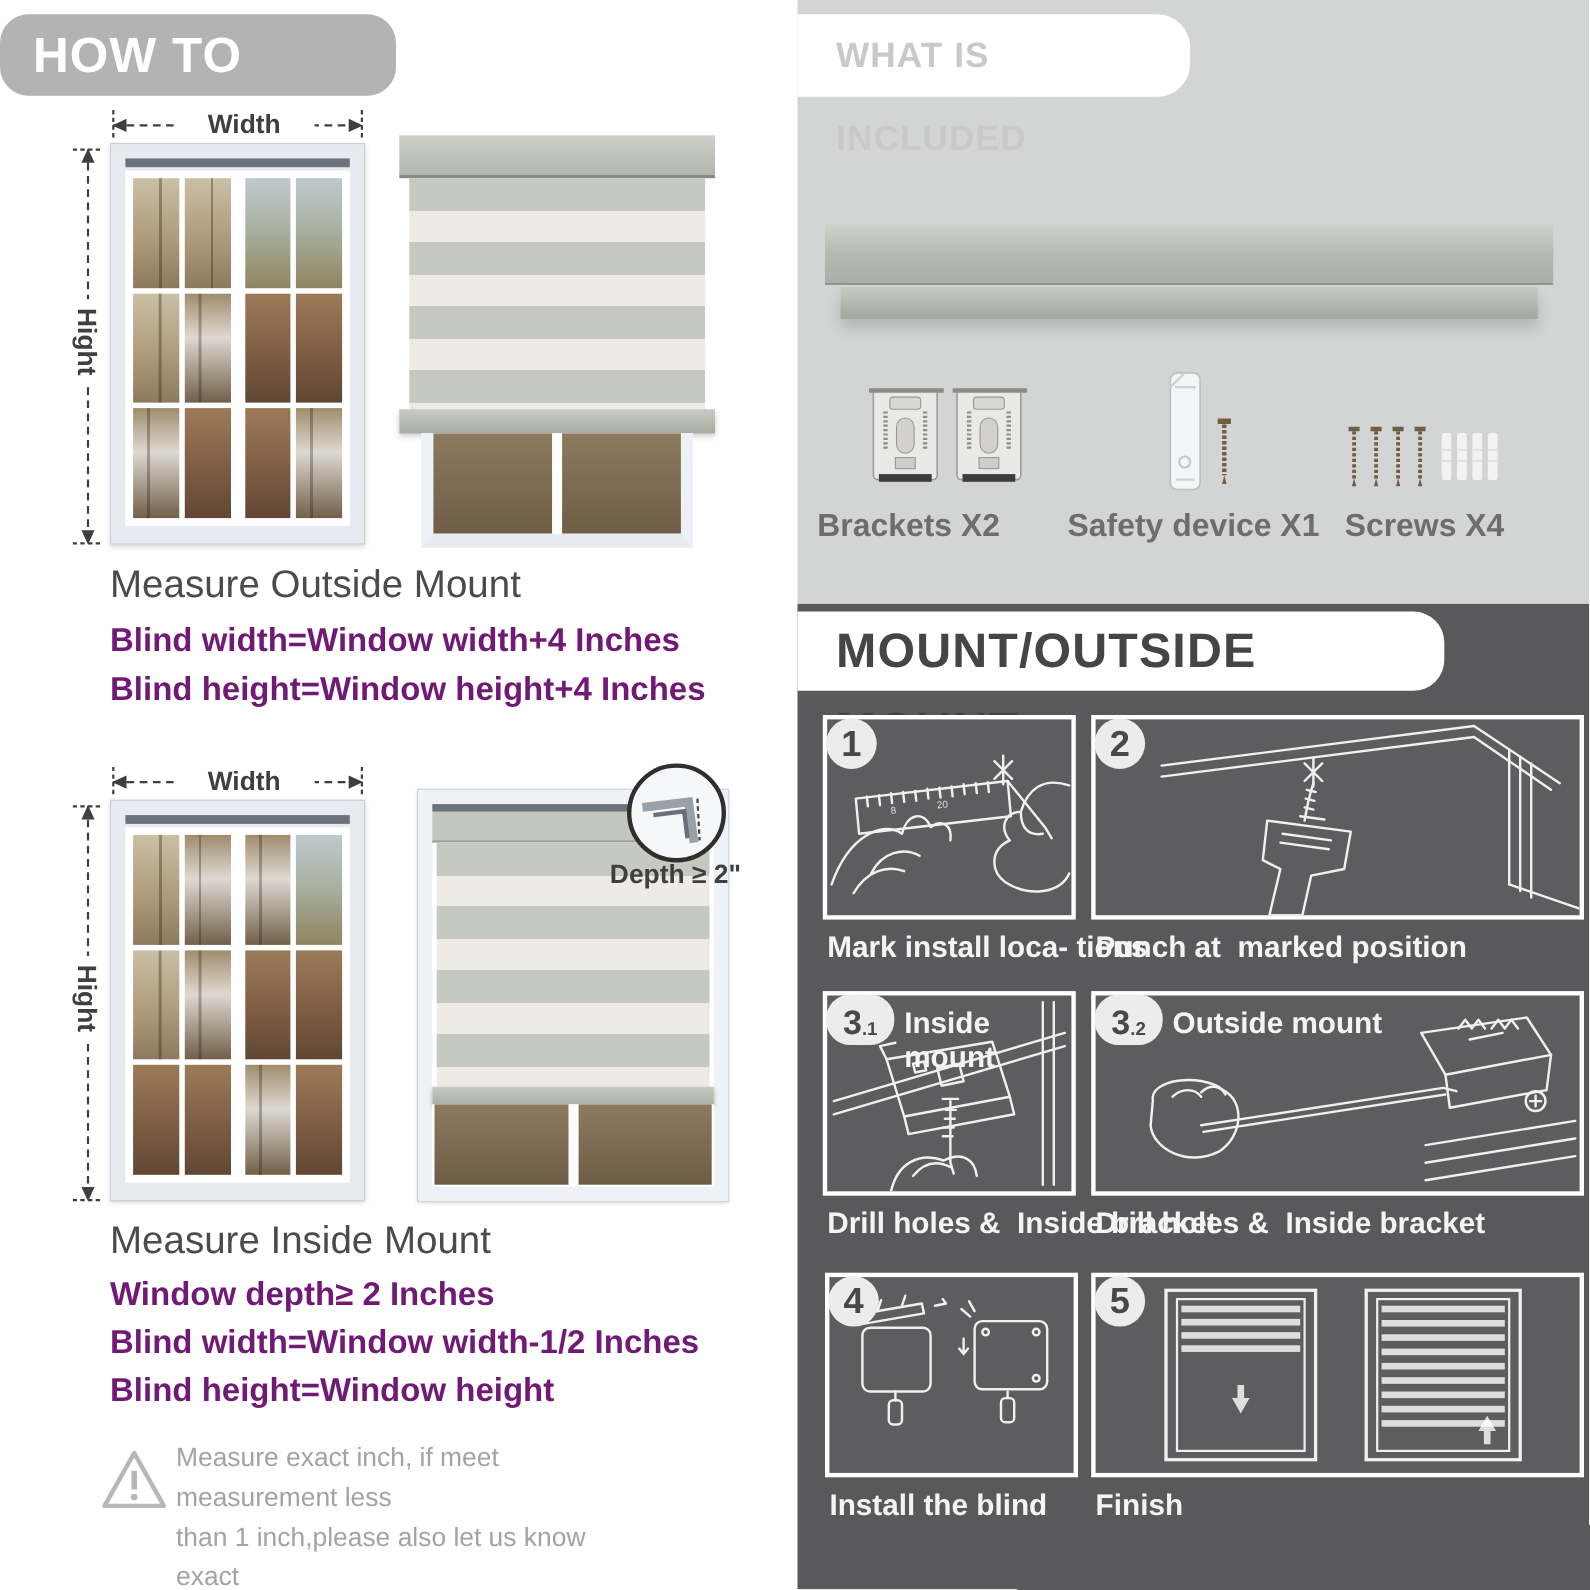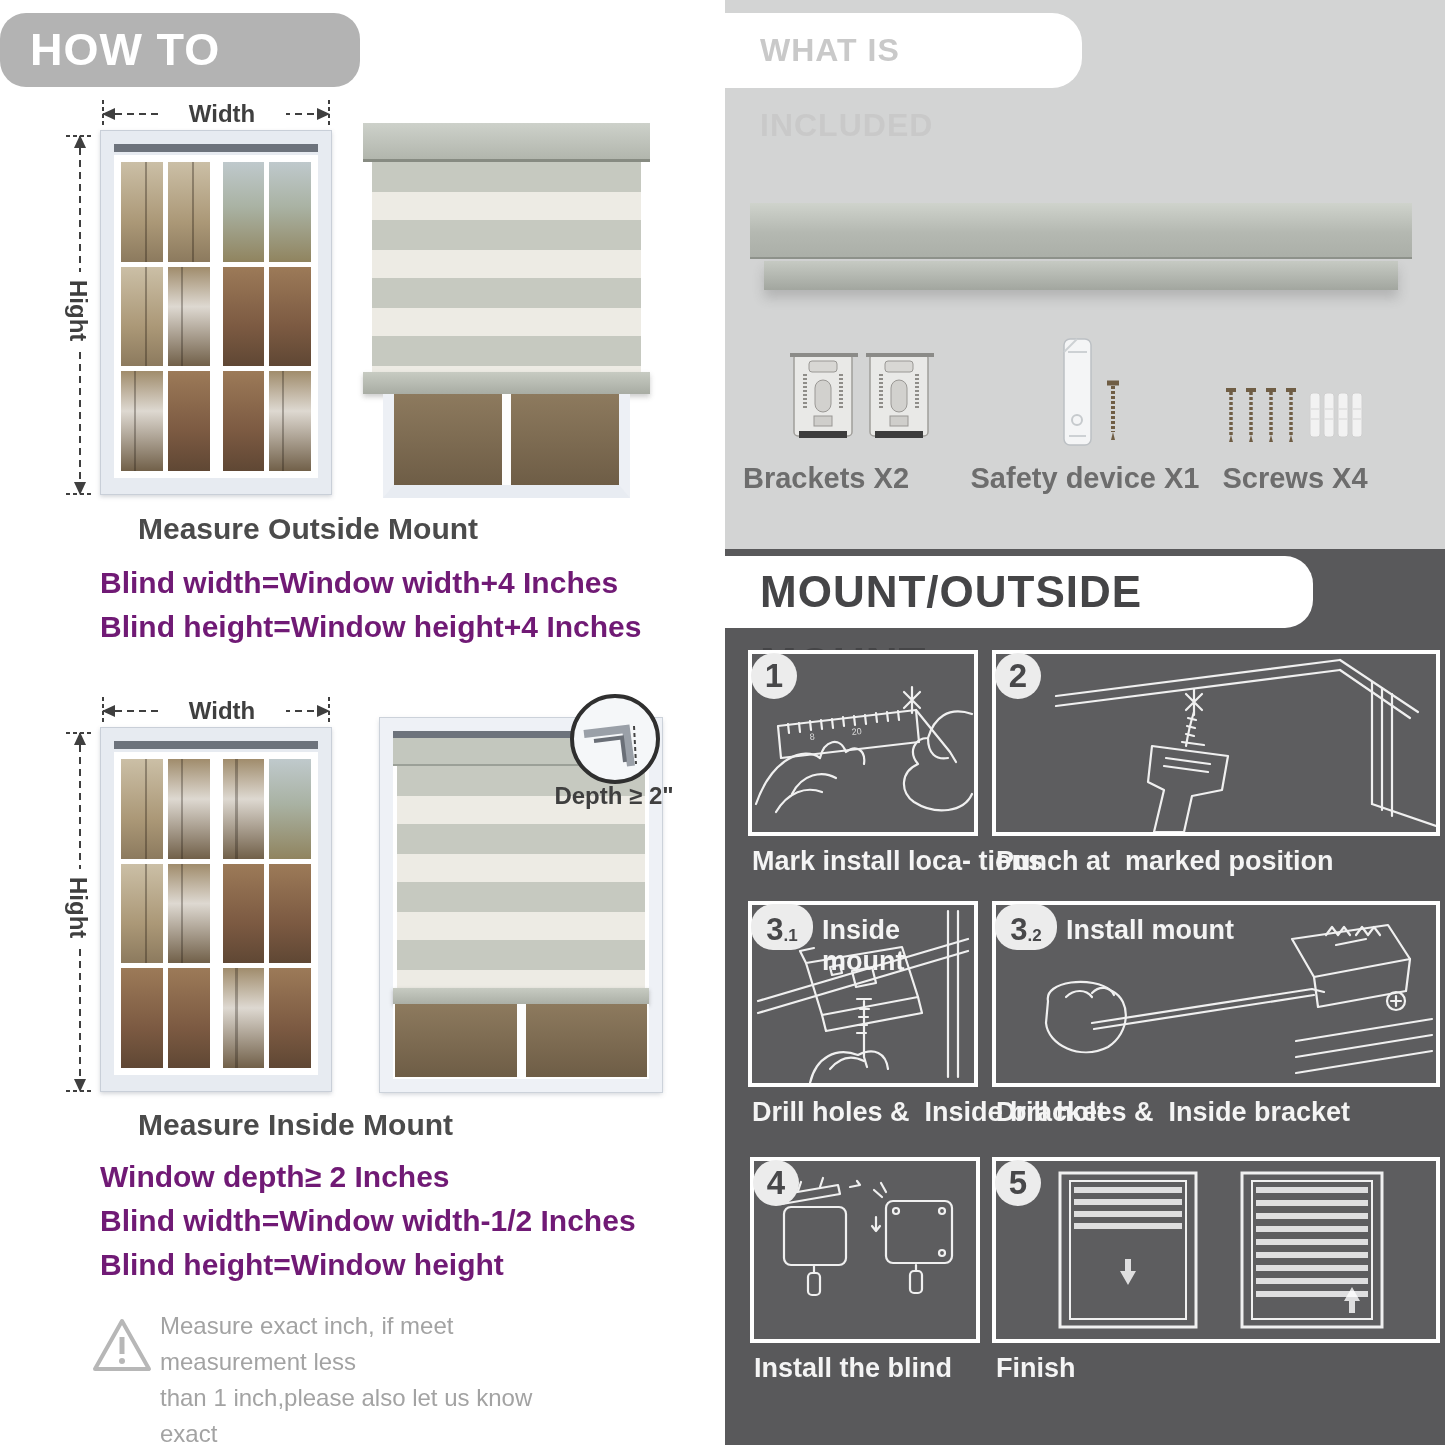--- a/index.html
+++ b/index.html
@@ -3,21 +3,21 @@
 <meta charset="utf-8">
 <style>
   html,body{margin:0;padding:0;background:#fff;}
   #page{position:relative;width:1445px;height:1445px;background:#ffffff;overflow:hidden;
         font-family:"Liberation Sans",sans-serif;}
   .abs{position:absolute;}
 
   
   .howto-header{left:0;top:13px;width:360px;height:74px;background:#b3b3b3;border-radius:26px;
     color:#fff;font-size:45px;font-weight:bold;line-height:74px;padding-left:30px;box-sizing:border-box;letter-spacing:1px;}
-  .sec-title{font-size:30px;font-weight:bold;color:#4b4b4b;margin-left:38px;}
+  .sec-title{font-size:35px;font-weight:normal;color:#4b4b4b;}
   .sec-line{font-size:30px;font-weight:bold;color:#701a75;}
   .dim-label{font-size:24px;font-weight:bold;color:#3f3f3f;background:#fff;text-align:center;z-index:5;}
   .vlabel{writing-mode:vertical-rl;padding:8px 0;}
   .hlabel{padding:0 6px;}
 
   
   .window{background:#e7ebf1;border:1px solid #c9cfd8;box-shadow:0 2px 4px rgba(90,100,115,.25);
     padding:13px 13px 16px 13px;box-sizing:border-box;}
   .track{height:8px;background:#6d737c;margin-bottom:3px;}
   .sashes{display:flex;gap:5px;background:#fff;height:calc(100% - 11px);padding:3px;box-sizing:border-box;}
@@ -373,21 +373,21 @@
       </g>
     </svg>
   </div>
   <div class="abs caption" style="left:752px;top:1097px;">Drill holes &amp;  Inside bracket</div>
 
   <div class="abs panel" style="left:992px;top:901px;width:448px;height:186px;">
     <div class="badge pill">
       <span>3</span>
         <span class="sub">.2</span>
     </div>
-    <div class="panel-title">Install mount</div>
+    <div class="panel-title">Outside mount</div>
     <svg width="100%" height="100%" viewBox="0 0 440 178">
       <g stroke="#f0f0f0" stroke-width="2.2" fill="none" stroke-linecap="round" stroke-linejoin="round">
         <path d="M296,34 L392,20 L414,54 L318,72 Z"></path>
         <path d="M414,54 L410,86 L322,102 L318,72"></path>
         <path d="M330,30 l6,-8 l6,8 l6,-8 l6,8"></path>
         <path d="M360,30 l6,-8 l6,8 l6,-8 l6,8"></path>
         <path d="M340,40 l30,-6"></path>
         <circle cx="400" cy="96" r="9"></circle>
         <path d="M395,96 h10 M400,91 v10"></path>
         <path d="M96,118 L316,84 M98,124 L318,90 M316,84 l12,3"></path>

